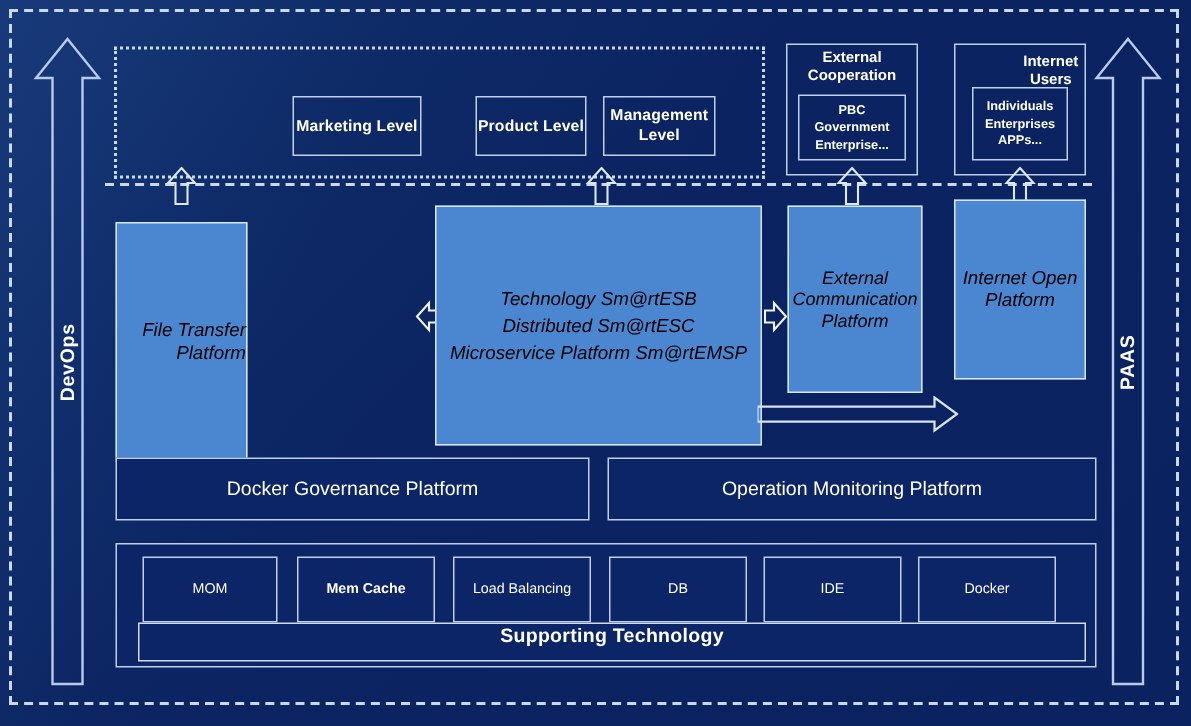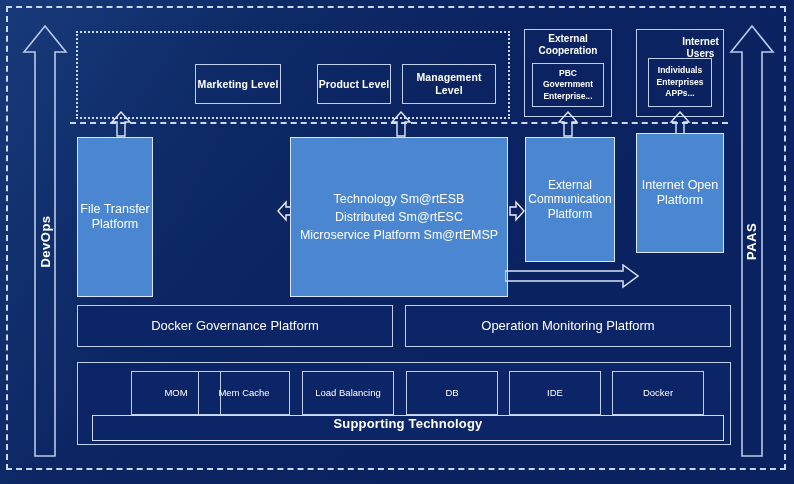--- a/index.html
+++ b/index.html
@@ -41,21 +41,22 @@
     line-height: 1.22;
   }
   .box-dark {
     background: #0c2566;
     border: 1px solid #bed0ea;
     color: #ffffff;
   }
   .box-blue {
     background: #4a87d0;
     border: 1px solid #dbe6f5;
-    color: #ffffff;
+    color: #000000;
+    font-style: italic;
   }
   .box-outline {
     background: transparent;
     border: 1px solid #bed0ea;
   }
 
   
   .dotted-group {
     position: absolute;
     left: 76px; top: 31px;
@@ -176,21 +177,21 @@
   </div>
 
   <div class="dotted-group"></div>
 
   <div class="box box-outline level-box" style="left:195px; width:86px;">
     <span>Marketing Level</span>
   </div>
   <div class="box box-outline level-box" style="left:317px; width:74px;">
     <span>Product Level</span>
   </div>
-  <div class="box box-outline level-box" style="left:402px; width:94px;">
+  <div class="box box-outline level-box" style="left:402px; width:75px;">
     <span>Management Level</span>
   </div>
 
   <div class="box box-outline" style="left:524px; top:29px; width:88px; height:88px;"></div>
   <div class="ext-group-title" style="left:524px; top:33px; width:88px;">External Cooperation</div>
   <div class="box box-outline ext-inner" style="left:532px; top:63px; width:72px; height:44px;">
     <span>PBC Government Enterprise...</span>
   </div>
 
   <div class="box box-outline" style="left:636px; top:29px; width:88px; height:88px;"></div>
@@ -215,21 +216,21 @@
     <svg width="22" height="26" viewBox="0 0 22 26">
       <polygon points="11,1 20,11 15,11 15,25 7,25 7,11 2,11" fill="none" stroke="#dce7f7" stroke-width="1.4"></polygon>
     </svg>
   </div>
   <div class="conn" style="left:669px; top:111px;">
     <svg width="22" height="26" viewBox="0 0 22 26">
       <polygon points="11,1 20,11 15,11 15,25 7,25 7,11 2,11" fill="none" stroke="#dce7f7" stroke-width="1.4"></polygon>
     </svg>
   </div>
 
-  <div class="box box-blue platform" style="left:77px; top:137px; width:76px; height:160px;">
+  <div class="box box-blue platform" style="left:77px; top:148px; width:88px; height:160px;text-align:right;">
     <span>File Transfer Platform</span>
   </div>
 
 
   <div class="conn" style="left:277px; top:200px;">
     <svg width="16" height="22" viewBox="0 0 16 22">
       <polygon points="1,11 9,2 9,7 15,7 15,15 9,15 9,20" fill="none" stroke="#eef3fb" stroke-width="1.4"></polygon>
     </svg>
   </div>
 
@@ -263,24 +264,24 @@
 
   <div class="box box-dark gov" style="left:77px; width:316px;">
     <span>Docker Governance Platform</span>
   </div>
   <div class="box box-dark gov" style="left:405px; width:326px;">
     <span>Operation Monitoring Platform</span>
   </div>
 
   <div class="tech-frame"></div>
 
-  <div class="box box-outline tech-box" style="left:95px; width:90px;margin-left:36px;">
+  <div class="box box-outline tech-box" style="left:95px; width:90px;">
     <span>MOM</span>
   </div>
-  <div class="box box-outline tech-box" style="left:198px; width:92px;">
+  <div class="box box-outline tech-box" style="left:198px; width:92px;font-weight:bold;">
     <span>Mem Cache</span>
   </div>
   <div class="box box-outline tech-box" style="left:302px; width:92px;">
     <span>Load Balancing</span>
   </div>
   <div class="box box-outline tech-box" style="left:406px; width:92px;">
     <span>DB</span>
   </div>
   <div class="box box-outline tech-box" style="left:509px; width:92px;">
     <span>IDE</span>

